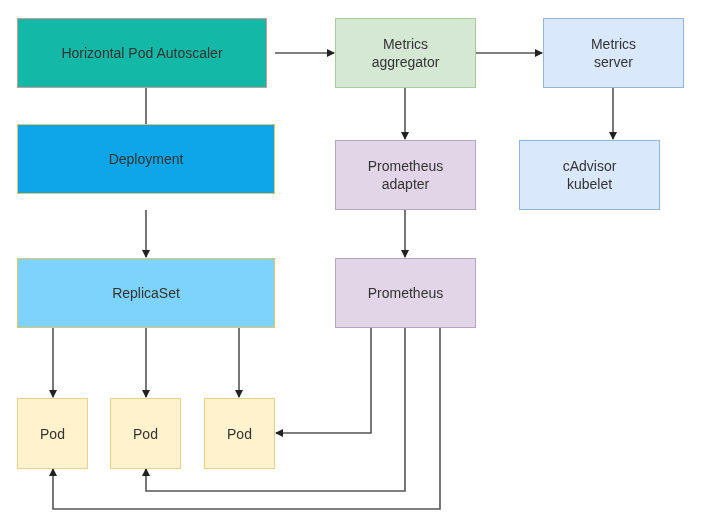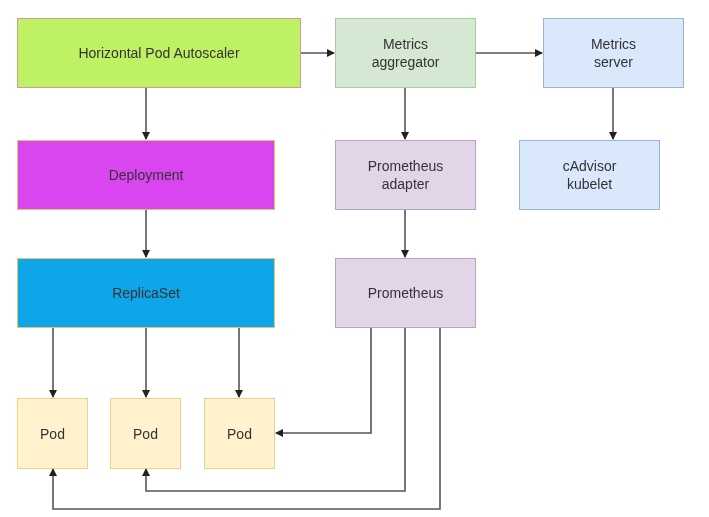--- a/index.html
+++ b/index.html
@@ -29,43 +29,43 @@
   <path class="edge" d="M146,210 L146,257" marker-end="url(#arr)" style="stroke: rgb(85, 85, 85);"></path>
   <path class="edge" d="M405,210 L405,257" marker-end="url(#arr)" style="stroke: rgb(85, 85, 85);"></path>
   <path class="edge" d="M53,328 L53,397" marker-end="url(#arr)" style="stroke: rgb(85, 85, 85);"></path>
   <path class="edge" d="M146,328 L146,397" marker-end="url(#arr)" style="stroke: rgb(85, 85, 85);"></path>
   <path class="edge" d="M239,328 L239,397" marker-end="url(#arr)" style="stroke: rgb(85, 85, 85);"></path>
   <path class="edge" d="M371,328 L371,433 L276,433" marker-end="url(#arr)" style="stroke: rgb(85, 85, 85);"></path>
   <path class="edge" d="M405,328 L405,491 L146,491 L146,469" marker-end="url(#arr)" style="stroke: rgb(85, 85, 85);"></path>
   <path class="edge" d="M440,328 L440,509 L53,509 L53,469" marker-end="url(#arr)" style="stroke: rgb(85, 85, 85);"></path>
 </svg>
 
-<div class="box" style="left: 17px; top: 18px; width: 284px; height: 70px; background: #bef264; border-color: rgb(209, 154, 152);">
+<div class="box" style="left: 17px; top: 18px; width: 250px; height: 70px; background: #14b8a6; border-color: rgb(209, 154, 152);">
   <span>Horizontal Pod Autoscaler</span>
 </div>
 <div class="box" style="left: 335px; top: 18px; width: 141px; height: 70px; background: rgb(213, 232, 212); border-color: rgb(169, 204, 159);">
   <span>Metrics
 aggregator</span>
 </div>
 <div class="box" style="left: 543px; top: 18px; width: 141px; height: 70px; background: rgb(218, 232, 252); border-color: rgb(152, 180, 216);">
   <span>Metrics
 server</span>
 </div>
-<div class="box" style="left: 17px; top: 140px; width: 258px; height: 70px; background: #d946ef; border-color: rgb(228, 197, 106);">
+<div class="box" style="left: 17px; top: 124px; width: 258px; height: 70px; background: #0ea5e9; border-color: rgb(228, 197, 106);">
   <span>Deployment</span>
 </div>
 <div class="box" style="left: 335px; top: 140px; width: 141px; height: 70px; background: rgb(225, 213, 231); border-color: rgb(183, 164, 196);">
   <span>Prometheus
 adapter</span>
 </div>
 <div class="box" style="left: 519px; top: 140px; width: 141px; height: 70px; background: rgb(218, 232, 252); border-color: rgb(152, 180, 216);">
   <span>cAdvisor
 kubelet</span>
 </div>
-<div class="box" style="left: 17px; top: 258px; width: 258px; height: 70px; background: #0ea5e9; border-color: rgb(228, 197, 106);">
+<div class="box" style="left: 17px; top: 258px; width: 258px; height: 70px; background: #7dd3fc; border-color: rgb(228, 197, 106);">
   <span>ReplicaSet</span>
 </div>
 <div class="box" style="left: 335px; top: 258px; width: 141px; height: 70px; background: rgb(225, 213, 231); border-color: rgb(183, 164, 196);">
   <span>Prometheus</span>
 </div>
 <div class="box" style="left: 17px; top: 398px; width: 71px; height: 71px; background: rgb(255, 242, 204); border-color: rgb(230, 210, 142);">
   <span>Pod</span>
 </div>
 <div class="box" style="left: 110px; top: 398px; width: 71px; height: 71px; background: rgb(255, 242, 204); border-color: rgb(230, 210, 142);">
   <span>Pod</span>

